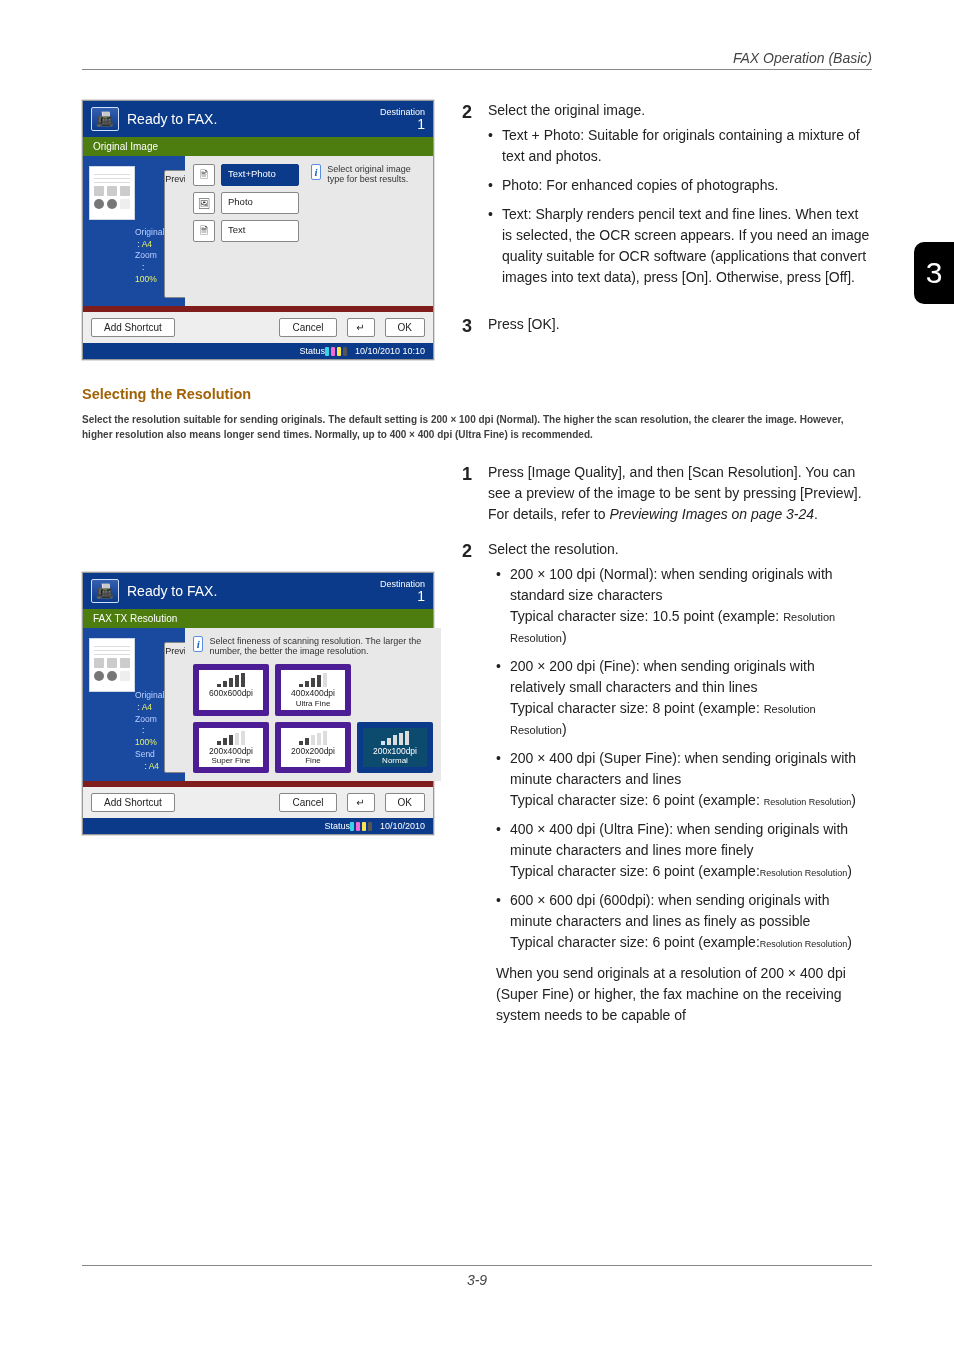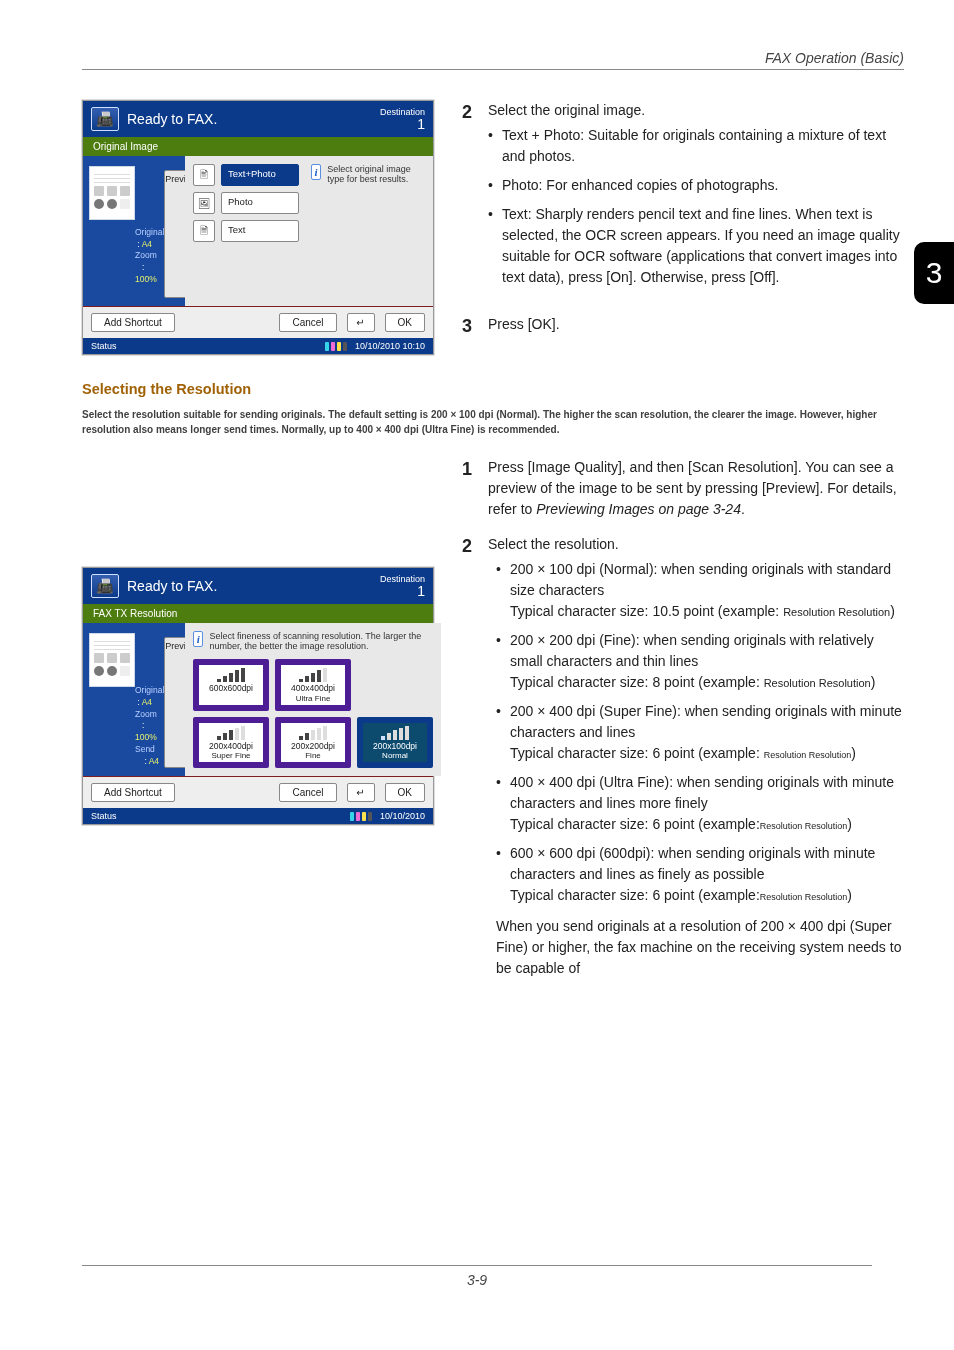--- a/index.html
+++ b/index.html
@@ -8,21 +8,21 @@
     background: #fff;
     font-family: Arial, Helvetica, sans-serif;
     color: #222;
     width: 954px;
   }
   .page {
     position: relative;
     width: 954px;
     height: 1326px;
     box-sizing: border-box;
-    padding: 50px 50px 30px 82px;
+    padding: 50px 82px 30px 82px;
   }
   .side-tab {
     position: absolute;
     right: 0;
     top: 242px;
     width: 40px;
     height: 62px;
     background: #000;
     color: #fff;
     border-top-left-radius: 10px;
@@ -236,31 +236,31 @@
     font-size:9.5px;color:#222;
   }
   .opt-btn.sel { background:#0b3a8a;color:#fff;border-color:#0b3a8a; }
 
   .btn-bar {
     display:flex;
     align-items:center;
     gap:10px;
     padding:6px 8px;
     background:#eee;
-    border-top:1px solid #7f1d1d;
+    border-top:6px solid #7f1d1d;
   }
   .chip {
     padding:3px 12px;
     font-size:10px;
     background:#fff;border:1px solid #888;border-radius:2px;
   }
   .chip.enter { width:18px; text-align:center; padding:3px 4px; }
 
   .status-bar {
-    display:flex;align-items:center;justify-content:space-between;
+    display:flex;align-items:center;justify-content:flex-end;
     background:#0b3a8a;color:#fff;
     padding:3px 8px;font-size:9px;
   }
   .toner { display:flex;gap:2px; }
   .toner span{width:4px;height:9px;border-radius:1px;}
   .tc{background:#35d4e8;} .tm{background:#f26bd4;} .ty{background:#ffe24b;} .tk{background:#555;}
 
   
   .res-grid {
     display:grid;

